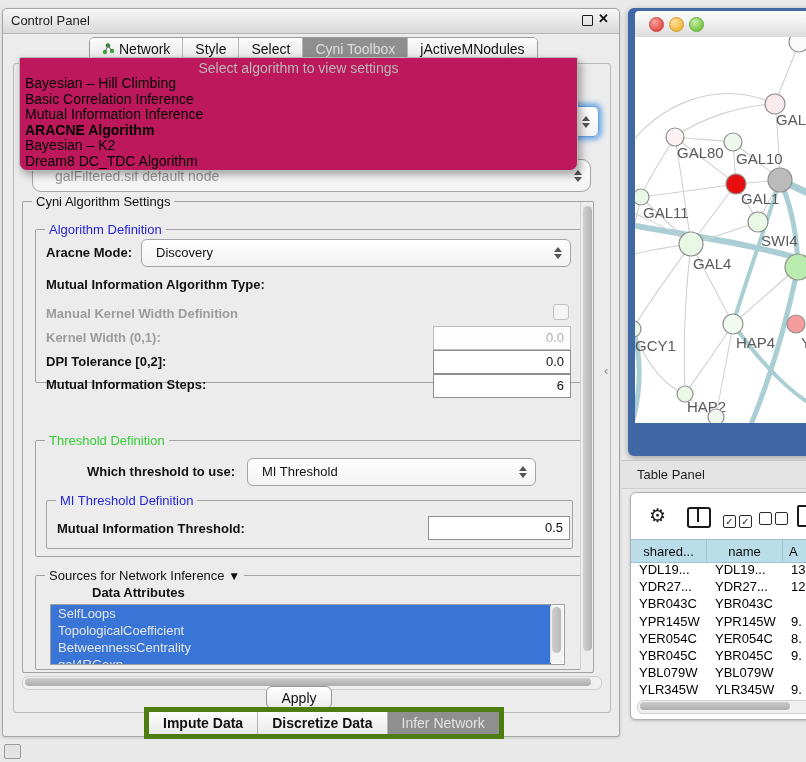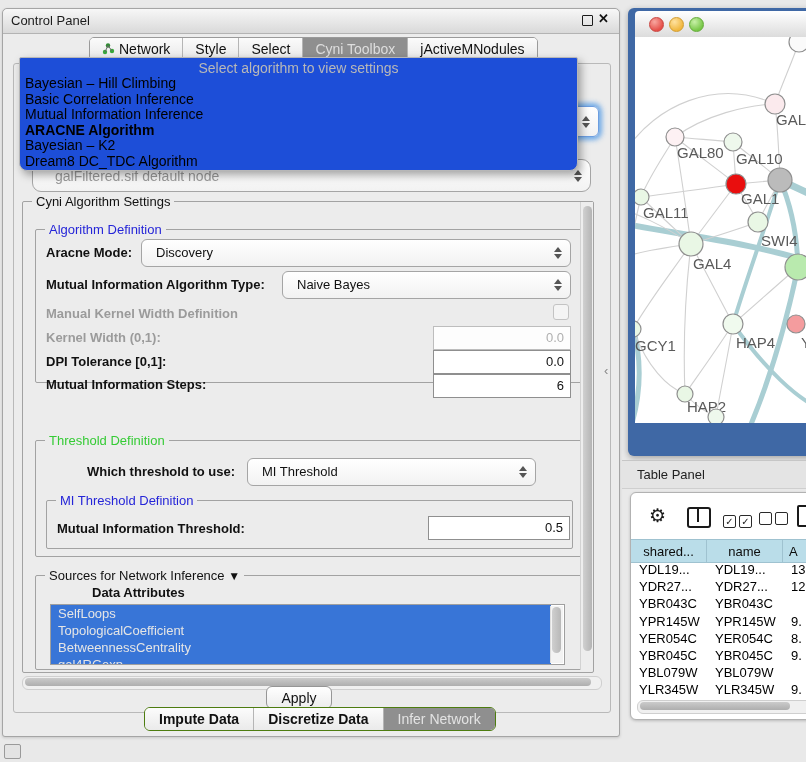--- a/index.html
+++ b/index.html
@@ -28,21 +28,21 @@
   .combo{background:linear-gradient(#ffffff,#f2f2f2);border:1px solid #a5a5a5;border-radius:6px;font-size:13px;color:#111;}
   .combo .val{position:absolute;left:14px;top:5px;white-space:nowrap;}
   .spin{position:absolute;right:8px;top:50%;margin-top:-7px;width:9px;height:14px;}
   .spin:before,.spin:after{content:"";position:absolute;left:1px;border-left:4px solid transparent;border-right:4px solid transparent;}
   .spin:before{top:1px;border-bottom:5px solid #555;}
   .spin:after{bottom:1px;border-top:5px solid #555;}
   .combo-focus{box-shadow:0 0 5px 2.5px rgba(92,160,230,.85);border-color:#6d9ee0;}
   .ghost-text{color:#9a9a9a;font-size:14px;}
 
   
-  .popup{left:16px;top:48px;width:557px;height:112px;background:#1d4ed8;border:1px solid #b7b7b7;border-radius:2px 2px 8px 8px;box-shadow:3px 4px 9px rgba(0,0,0,.35);z-index:50;overflow:hidden;}
+  .popup{left:16px;top:48px;width:557px;height:112px;background:#be185d;border:1px solid #b7b7b7;border-radius:2px 2px 8px 8px;box-shadow:3px 4px 9px rgba(0,0,0,.35);z-index:50;overflow:hidden;}
   .dd-prompt{text-align:center;font-size:14px;color:#b8b8b8;padding-top:2px;height:16px;}
   .dd-item{font-size:14px;color:#000;padding:0 0 0 5px;line-height:15.6px;white-space:nowrap;}
   .dd-item.sel{font-weight:bold;}
 
   
   .group{border:1px solid #a2a2a2;border-radius:2px;}
   .gtitle{position:absolute;top:-8px;left:9px;background:#ececec;padding:0 4px;font-size:13px;white-space:nowrap;}
   .gtitle.blue{color:#2525d8;}
   .gtitle.green{color:#35cb35;}
   .gtitle.black{color:#111;}
@@ -60,21 +60,21 @@
 
   .hscroll{background:#f0f0f0;border:1px solid #cfcfcf;border-radius:6px;}
   .hthumb{position:absolute;top:1px;left:2px;height:8px;border-radius:4px;background:linear-gradient(#cbcbcb,#aeaeae);}
 
   .btn{background:linear-gradient(#ffffff,#ececec);border:1px solid #969696;border-radius:6px;font-size:14px;color:#111;text-align:center;padding-top:3px;}
 
   .scrollbar-v{background:#ededed;border-left:1px solid #d2d2d2;}
   .sb-thumb{position:absolute;left:1.5px;width:9px;border-radius:5px;background:linear-gradient(90deg,#d0d0d0,#b4b4b4);}
 
   
-  .btabs{display:flex;border:1px solid #4d7c0f;border-radius:6px;overflow:hidden;}
+  .btabs{display:flex;border:5px solid #4d7c0f;border-radius:0;overflow:hidden;}
   .btab{padding:3px 14px 0 14px;font-size:14px;font-weight:bold;color:#111;background:linear-gradient(#fcfcfc,#eaeaea);border-right:1px solid #b5b5b5;height:19px;}
   .btab:last-child{border-right:none;}
   .btab.sel{background:#8f8f8f;color:#e3e3e3;font-weight:normal;}
 
   
   .netwin{left:628px;top:8px;width:192px;height:448px;background:#3f68a5;border-radius:6px;box-shadow:0 2px 6px rgba(0,0,0,.3);}
   .net-title{left:7px;top:3px;width:185px;height:26px;background:linear-gradient(#ffffff,#dcdcdc);border-bottom:1px solid #9f9f9f;border-radius:4px 0 0 0;}
   .light{width:13px;height:13px;border-radius:50%;top:6px;}
   .net-canvas{left:7px;top:29px;width:185px;height:386px;background:#fff;overflow:hidden;}
 
@@ -140,32 +140,28 @@
         <div class="abs group" style="left:12px;top:27px;width:545px;height:152px;">
           <div class="gtitle blue">Algorithm Definition</div>
 
           <div class="abs lbl" style="left:10px;top:15px;">Aracne Mode:</div>
           <div class="abs combo" style="left:105px;top:9px;width:428px;height:26px;">
             <span class="val">Discovery</span>
             <span class="spin"></span>
           </div>
 
           <div class="abs lbl" style="left:10px;top:47px;">Mutual Information Algorithm Type:</div>
-          <div class="abs combo" style="left:246px;top:41px;width:287px;height:26px;">
-            <span class="val">Naive Bayes</span>
-            <span class="spin"></span>
-          </div>
 
           <div class="abs lbl dis" style="left:10px;top:76px;">Manual Kernel Width Definition</div>
           <div class="abs" style="left:517px;top:74px;width:14px;height:14px;border:1px solid #c3c3c3;border-radius:3px;background:#f4f4f4;"></div>
 
           <div class="abs lbl dis" style="left:10px;top:100px;">Kernel Width (0,1):</div>
           <div class="abs field dis" style="left:397px;top:96px;width:130px;height:19px;">0.0</div>
 
-          <div class="abs lbl" style="left:10px;top:124px;">DPI Tolerance [0,1]:</div>
+          <div class="abs lbl" style="left:10px;top:124px;">DPI Tolerance [0,2]:</div>
           <div class="abs field" style="left:397px;top:120px;width:130px;height:19px;">0.0</div>
 
           <div class="abs lbl" style="left:10px;top:147px;">Mutual Information Steps:</div>
           <div class="abs field" style="left:397px;top:144px;width:130px;height:19px;">6</div>
         </div>
 
 
         <div class="abs group" style="left:12px;top:238px;width:545px;height:115px;">
           <div class="gtitle green">Threshold Definition</div>
 

